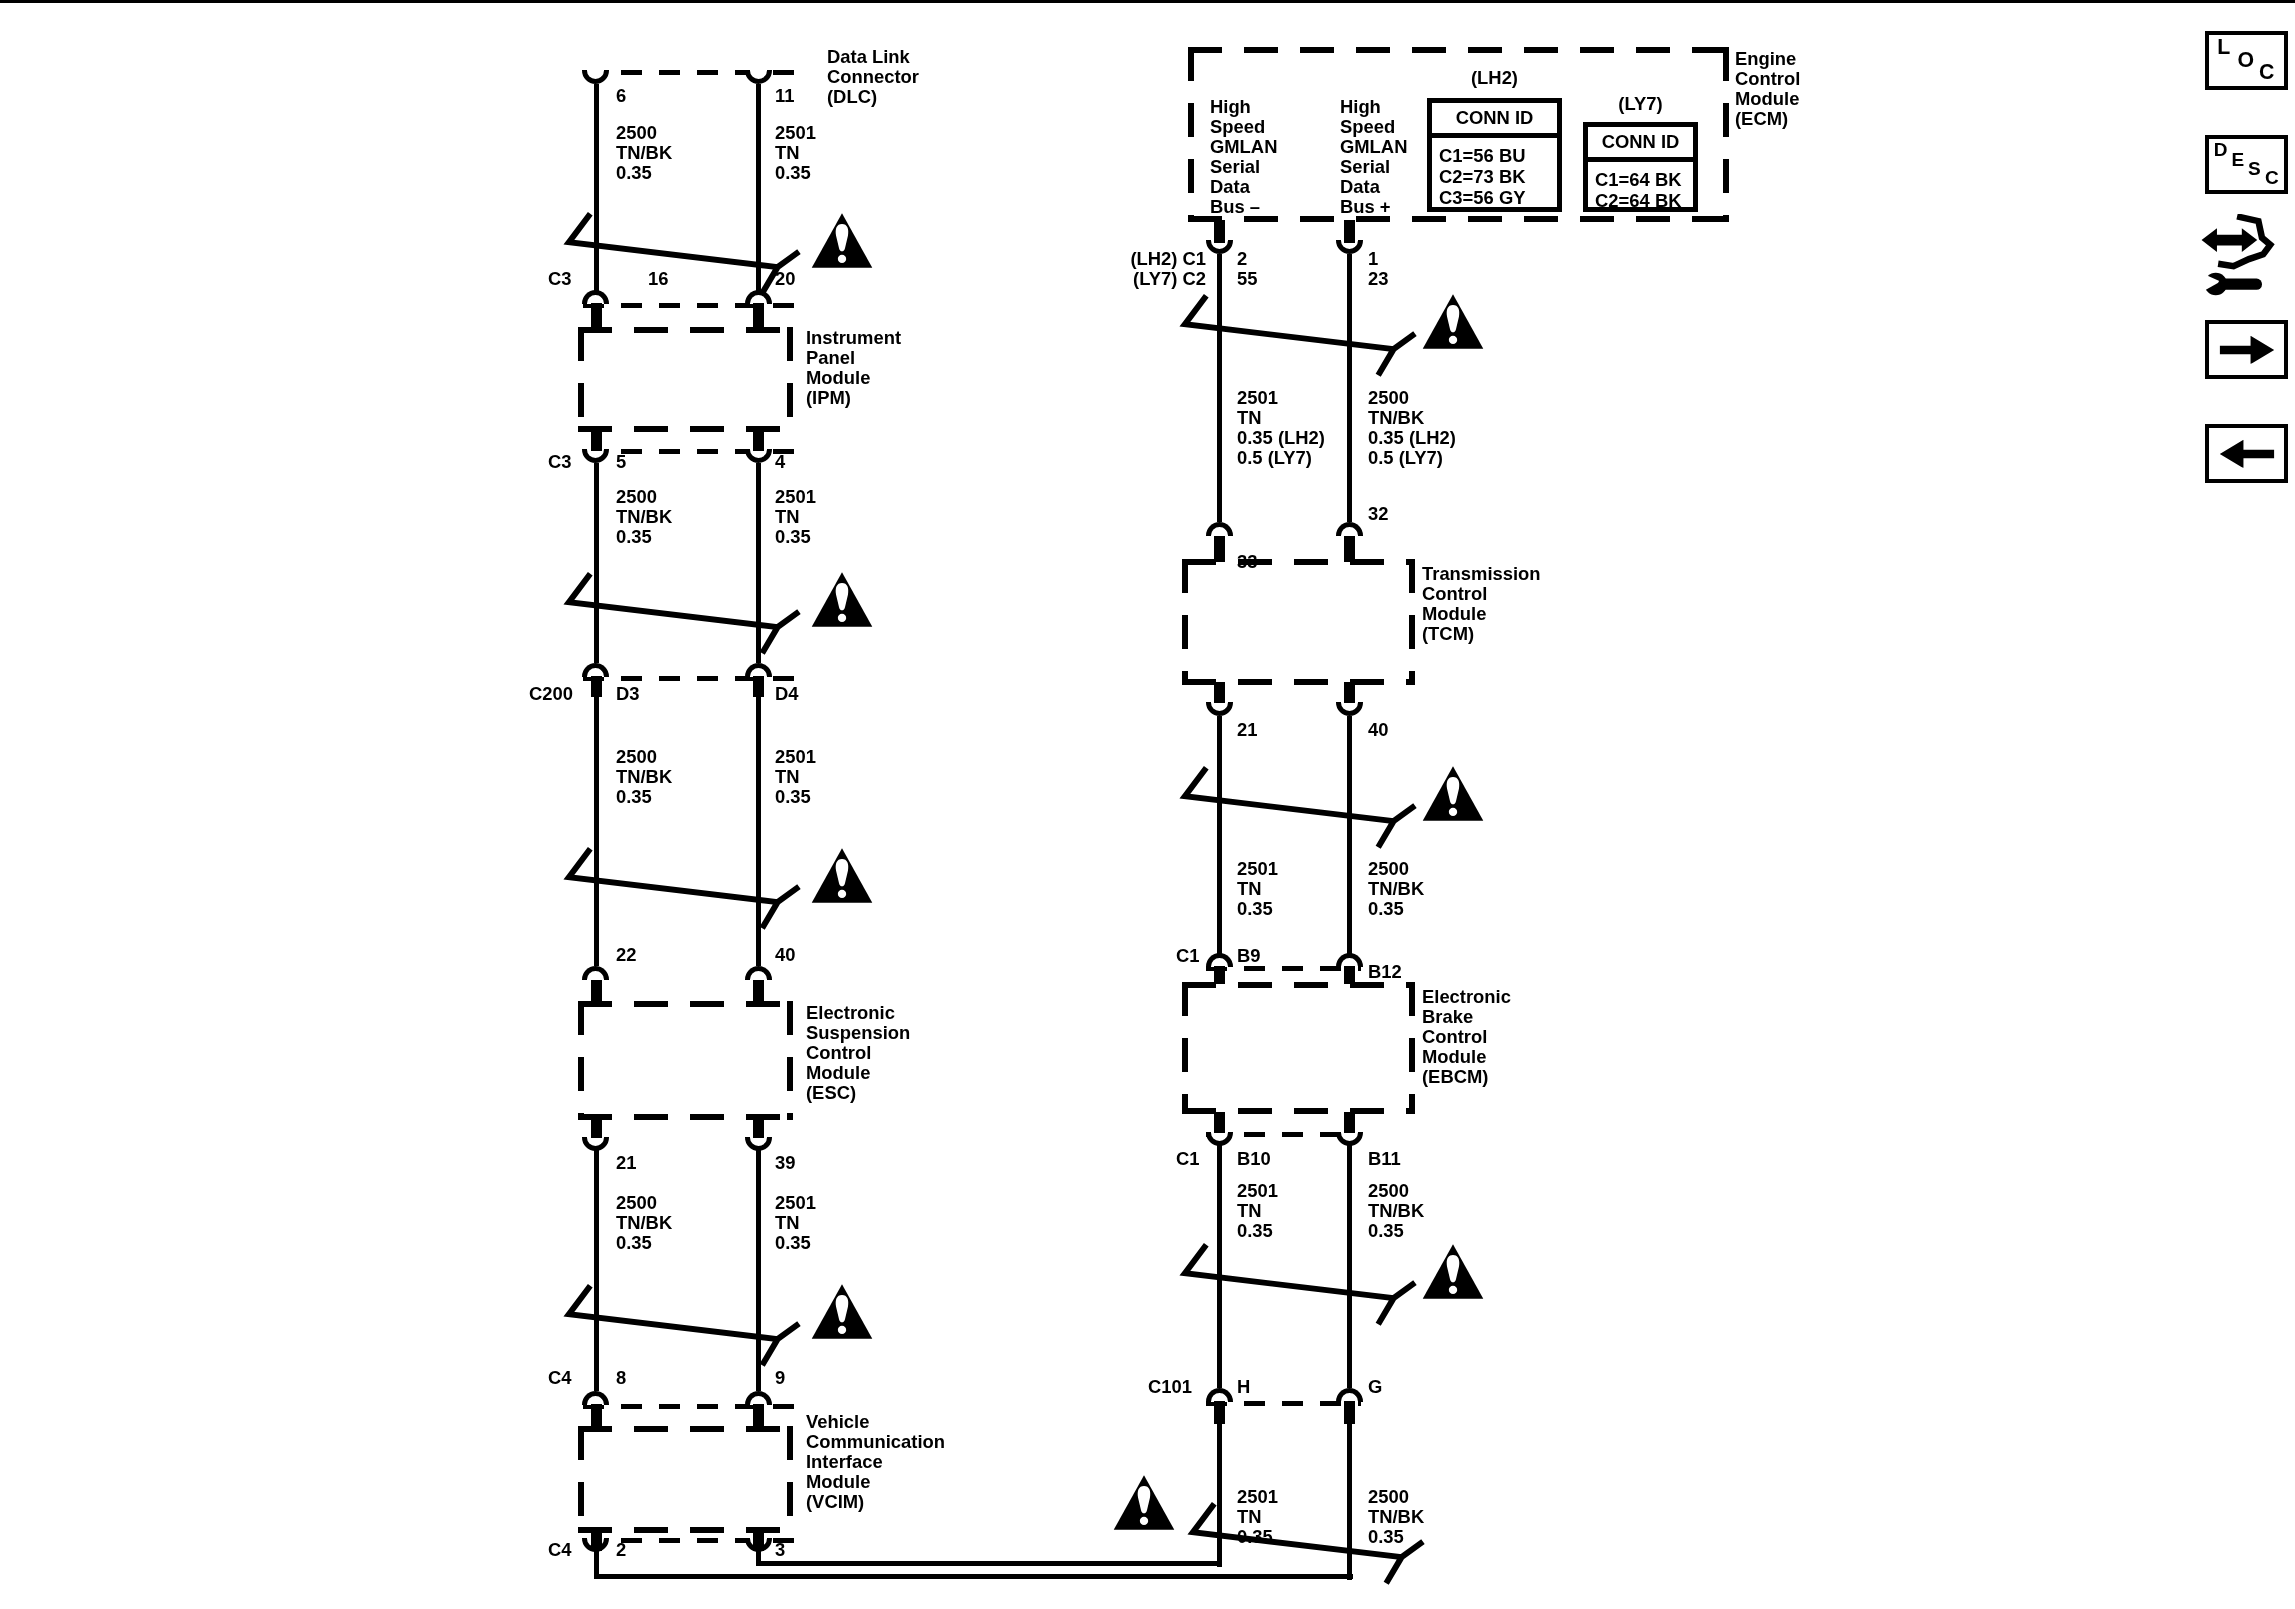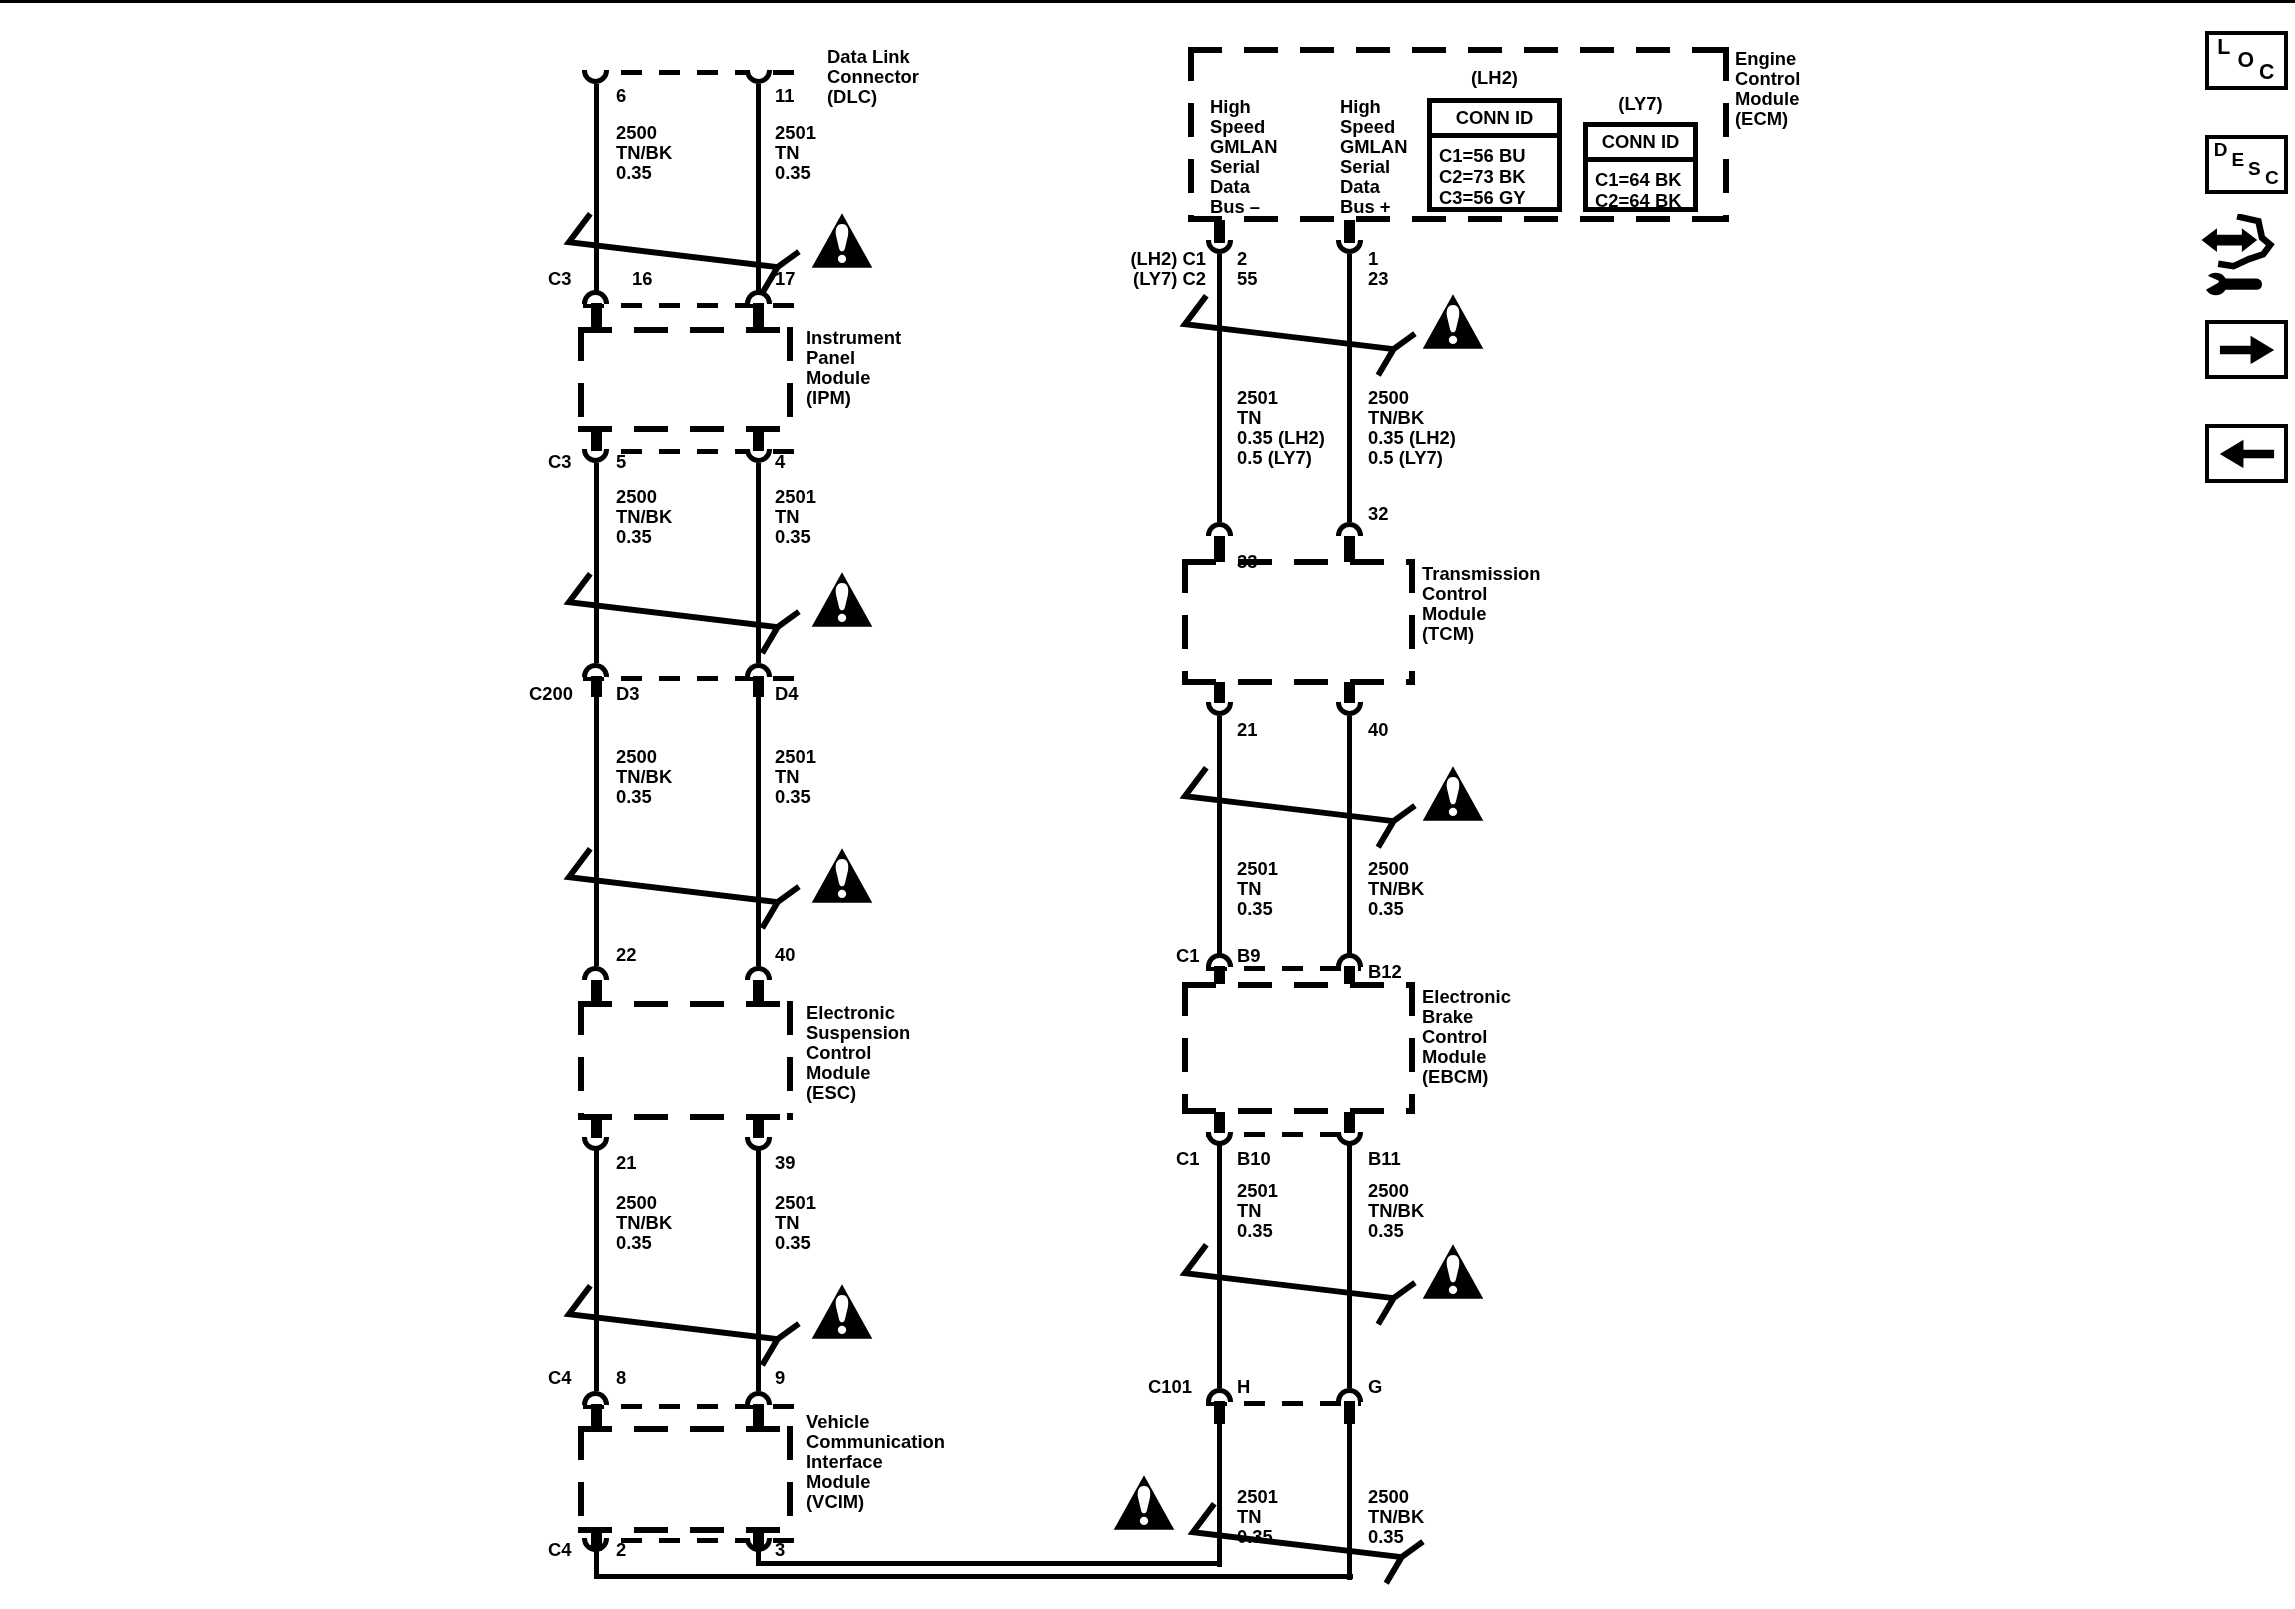--- a/index.html
+++ b/index.html
@@ -70,22 +70,22 @@
   <svg class="tp" style="left:563px;top:206px;" viewBox="0 0 420 150">
       <path d="M46 8 L10 56 L362 98 M398 72 L362 98 L336 142" fill="none" stroke="#000" stroke-width="10"></path>
     </svg>
   <svg class="tri" style="left:811px;top:209px;" viewBox="0 0 104 96">
       <polygon points="52,2 103,94 1,94" fill="#000"></polygon>
       <path d="M52 20 C61 20 64 28 62 40 L57 61 C56 68 48 68 47 61 L42 40 C40 28 43 20 52 20 Z" fill="#fff"></path>
       <circle cx="52" cy="79" r="7" fill="#fff"></circle>
     </svg>
 
   <div class="lbl" style="left:548px;top:266px;">C3</div>
-  <div class="lbl" style="left:632px;top:266px;text-align:center;">16</div>
-  <div class="lbl" style="left:775px;top:266px;">17</div>
+  <div class="lbl" style="left:648px;top:266px;text-align:center;">16</div>
+  <div class="lbl" style="left:775px;top:266px;">20</div>
   <div class="cd" style="left:582px;top:287px;"></div>
   <div class="cd" style="left:745px;top:287px;"></div>
   <div class="dl" style="left:583px;top:300px;width:214px;"></div>
   <div class="st" style="left:591px;top:300px;height:26px;"></div>
   <div class="st" style="left:753px;top:300px;height:26px;"></div>
 
   <div class="mb" style="left:578px;top:324px;width:215px;height:105px;">
       <div class="et"></div>
       <div class="eb"></div>
       <div class="el"></div>

